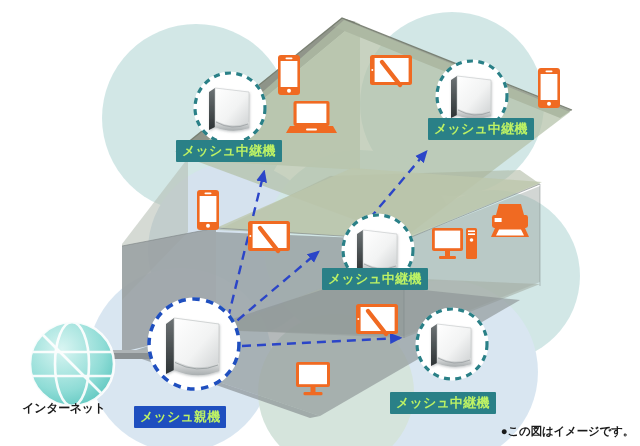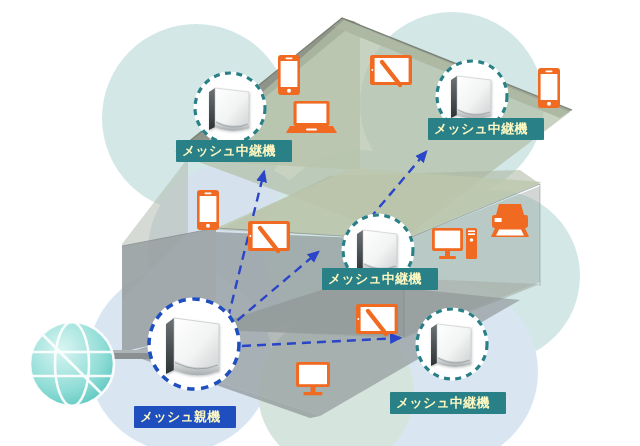--- a/index.html
+++ b/index.html
@@ -15,26 +15,26 @@
     background:#ffffff;
   }
   #scene{
     position:absolute;
     inset:0;
     width:640px;
     height:446px;
   }
   .lbl{
     position:absolute;
-    color:#fef9c3;
+    color:#bef264;
     font-size:13px;
     font-weight:bold;
     letter-spacing:.2px;
     line-height:1;
-    padding:4px 16px 5px 6px;
+    padding:4px 6px 5px 6px;
     white-space:nowrap;
     border-radius:1px;
     z-index:40;
   }
   .lbl.teal{ background:#2a8087; }
   .lbl.blue{ background:#1f4fbf; }
   .inet-cap{
     position:absolute;
     left:8px;
     top:400px;
@@ -299,24 +299,26 @@
           <polygon points="20,28 28,22 28,74 20,78" fill="url(#gRouterSide)"></polygon>
           <polygon points="28,22 73,28 73,75 28,74" fill="url(#gRouterFace)" stroke="#b9bdbe" stroke-width="0.6"></polygon>
           <path d="M28,64 Q51,77 73,67 L73,75 Q51,84 28,74 Z" fill="url(#gRouterBase)"></path>
           <path d="M29,66.5 Q51,78 72,69" fill="none" stroke="#9aa0a2" stroke-width="0.9"></path>
         </g>
       </g>
     </g>
   </svg>
 
 
+  <div class="inet-cap">インターネット</div>
 
   <div class="lbl teal" style="left:176px; top:140px;">メッシュ中継機</div>
 
   <div class="lbl teal" style="left:428px; top:118px;">メッシュ中継機</div>
 
   <div class="lbl teal" style="left:322px; top:268px;">メッシュ中継機</div>
 
   <div class="lbl teal" style="left:390px; top:392px;">メッシュ中継機</div>
 
   <div class="lbl blue" style="left:134px; top:406px;">メッシュ親機</div>
 
+  <div class="note">●この図はイメージです。</div>
 </div>
 
 </body></html>

